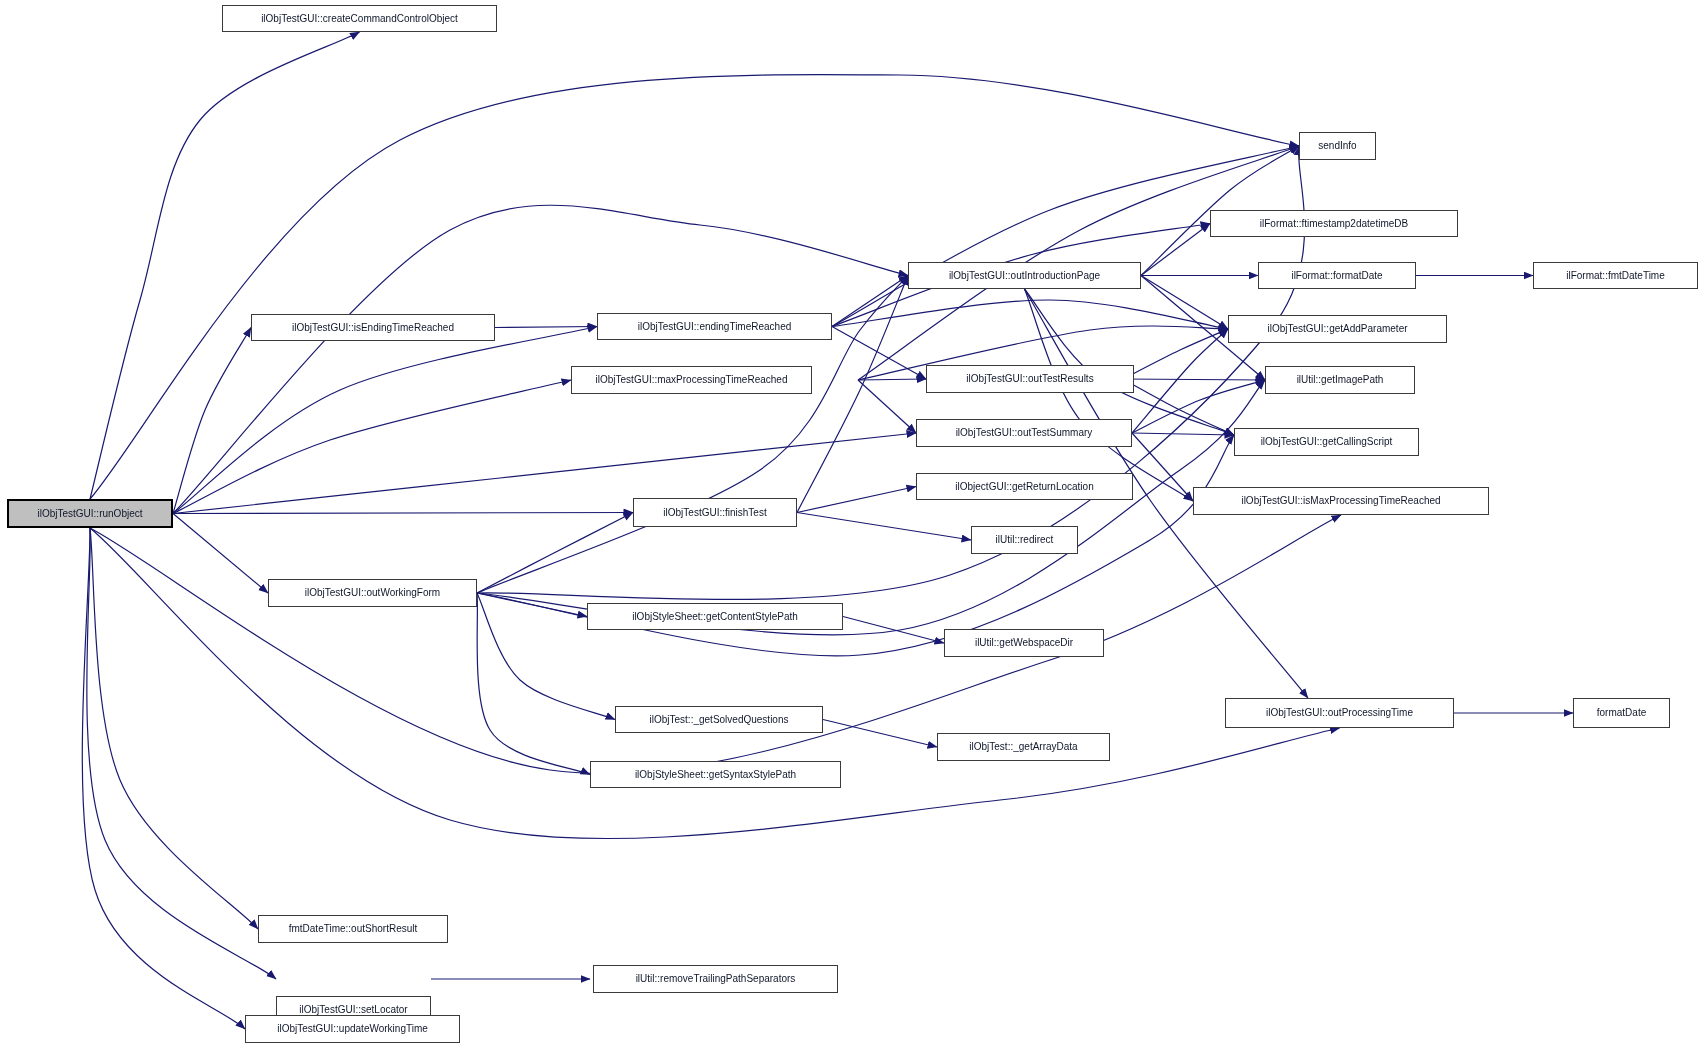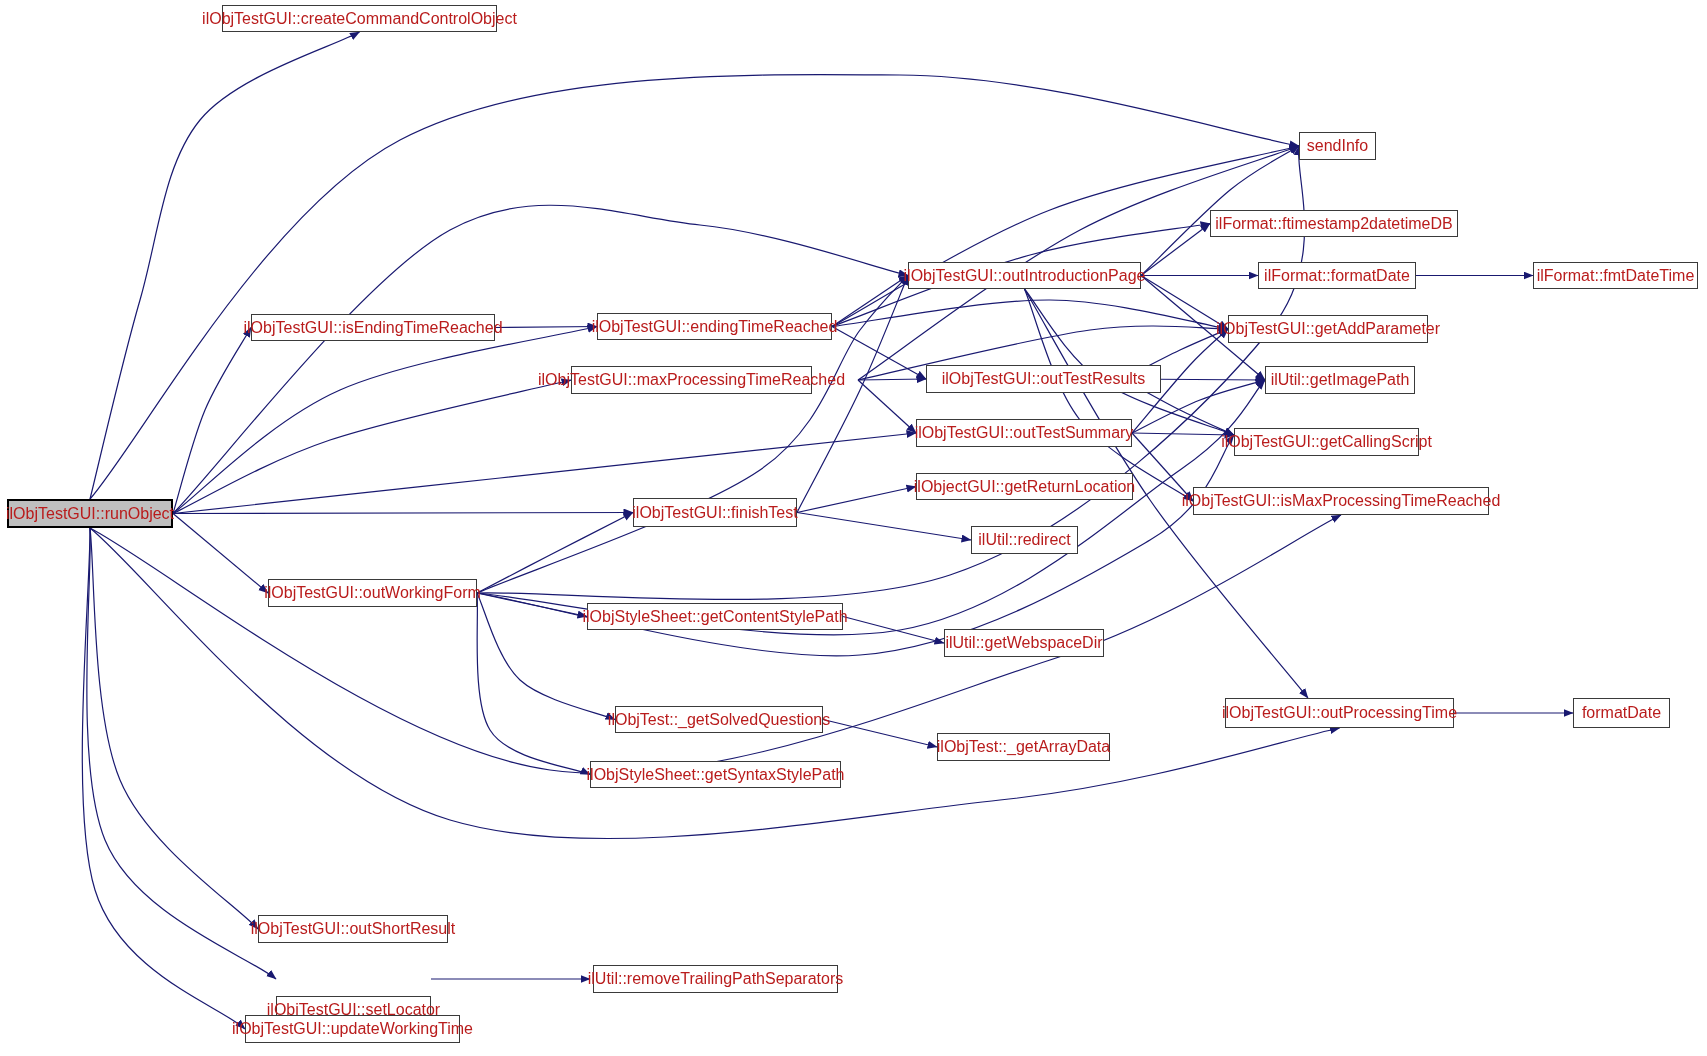--- a/index.html
+++ b/index.html
@@ -10,22 +10,22 @@
     overflow: hidden;
     background: #ffffff;
     font-family: "Liberation Sans", sans-serif;
   }
   #edge-layer { position: absolute; left: 0; top: 0; }
   .node {
     position: absolute;
     box-sizing: border-box;
     border: 1px solid #3a3a3a;
     background: #ffffff;
-    color: #b91c1c;
-    font-size: 16px;
+    color: #0f172a;
+    font-size: 10px;
     line-height: 1;
     display: flex;
     align-items: center;
     justify-content: center;
     white-space: nowrap;
     cursor: pointer;
   }
   .node.hl {
     background: #bfbfbf;
     border: 2px solid #000000;
@@ -99,36 +99,36 @@
       <path d="M1416,275.5 L1533,275.5" fill="none" stroke="#191970" stroke-width="1.2" marker-end="url(#arrow)"></path>
     </svg>
     <div class="node" style="left: 222px; top: 5px; width: 275px; height: 27px;">ilObjTestGUI::createCommandControlObject</div>
     <div class="node" style="left: 1299px; top: 132px; width: 77px; height: 28px;">sendInfo</div>
     <div class="node" style="left: 1210px; top: 210px; width: 248px; height: 27px;">ilFormat::ftimestamp2datetimeDB</div>
     <div class="node" style="left: 908px; top: 262px; width: 233px; height: 27px;">ilObjTestGUI::outIntroductionPage</div>
     <div class="node" style="left: 1258px; top: 262px; width: 158px; height: 27px;">ilFormat::formatDate</div>
     <div class="node" style="left: 1533px; top: 262px; width: 165px; height: 27px;">ilFormat::fmtDateTime</div>
     <div class="node" style="left: 251px; top: 314px; width: 244px; height: 27px;">ilObjTestGUI::isEndingTimeReached</div>
     <div class="node" style="left: 597px; top: 313px; width: 235px; height: 27px;">ilObjTestGUI::endingTimeReached</div>
-    <div class="node" style="left: 1228px; top: 315px; width: 200px; height: 28px;">ilObjTestGUI::getAddParameter</div>
+    <div class="node" style="left: 1228px; top: 315px; width: 219px; height: 28px;">ilObjTestGUI::getAddParameter</div>
     <div class="node" style="left: 571px; top: 366px; width: 241px; height: 28px;">ilObjTestGUI::maxProcessingTimeReached</div>
-    <div class="node" style="left: 926px; top: 365px; width: 235px; height: 28px;">ilObjTestGUI::outTestResults</div>
+    <div class="node" style="left: 926px; top: 365px; width: 208px; height: 28px;">ilObjTestGUI::outTestResults</div>
     <div class="node" style="left: 1265px; top: 366px; width: 150px; height: 28px;">ilUtil::getImagePath</div>
     <div class="node" style="left: 916px; top: 419px; width: 216px; height: 28px;">ilObjTestGUI::outTestSummary</div>
     <div class="node" style="left: 1234px; top: 428px; width: 185px; height: 28px;">ilObjTestGUI::getCallingScript</div>
     <div class="node" style="left: 916px; top: 473px; width: 217px; height: 27px;">ilObjectGUI::getReturnLocation</div>
     <div class="node" style="left: 1193px; top: 487px; width: 296px; height: 28px;">ilObjTestGUI::isMaxProcessingTimeReached</div>
     <div class="node hl" style="left: 7px; top: 499px; width: 166px; height: 29px;">ilObjTestGUI::runObject</div>
     <div class="node" style="left: 633px; top: 498px; width: 164px; height: 29px;">ilObjTestGUI::finishTest</div>
     <div class="node" style="left: 971px; top: 526px; width: 107px; height: 28px;">ilUtil::redirect</div>
     <div class="node" style="left: 268px; top: 579px; width: 209px; height: 28px;">ilObjTestGUI::outWorkingForm</div>
     <div class="node" style="left: 587px; top: 603px; width: 256px; height: 27px;">ilObjStyleSheet::getContentStylePath</div>
     <div class="node" style="left: 944px; top: 629px; width: 160px; height: 28px;">ilUtil::getWebspaceDir</div>
     <div class="node" style="left: 1225px; top: 698px; width: 229px; height: 30px;">ilObjTestGUI::outProcessingTime</div>
     <div class="node" style="left: 1573px; top: 698px; width: 97px; height: 30px;">formatDate</div>
     <div class="node" style="left: 615px; top: 706px; width: 208px; height: 27px;">ilObjTest::_getSolvedQuestions</div>
     <div class="node" style="left: 937px; top: 733px; width: 173px; height: 28px;">ilObjTest::_getArrayData</div>
     <div class="node" style="left: 590px; top: 761px; width: 251px; height: 27px;">ilObjStyleSheet::getSyntaxStylePath</div>
-    <div class="node" style="left: 258px; top: 915px; width: 190px; height: 28px;">ilObjTestGUI::outShortResult</div>
+    <div class="node" style="left: 258px; top: 915px; width: 190px; height: 28px;">fmtDateTime::outShortResult</div>
     <div class="node" style="left: 276px; top: 965px; width: 155px; height: 28px; margin-top: 31px;">ilObjTestGUI::setLocator</div>
     <div class="node" style="left: 593px; top: 965px; width: 245px; height: 28px;">ilUtil::removeTrailingPathSeparators</div>
     <div class="node" style="left: 245px; top: 1015px; width: 215px; height: 28px;">ilObjTestGUI::updateWorkingTime</div>
   </div>
 
 </body></html>

